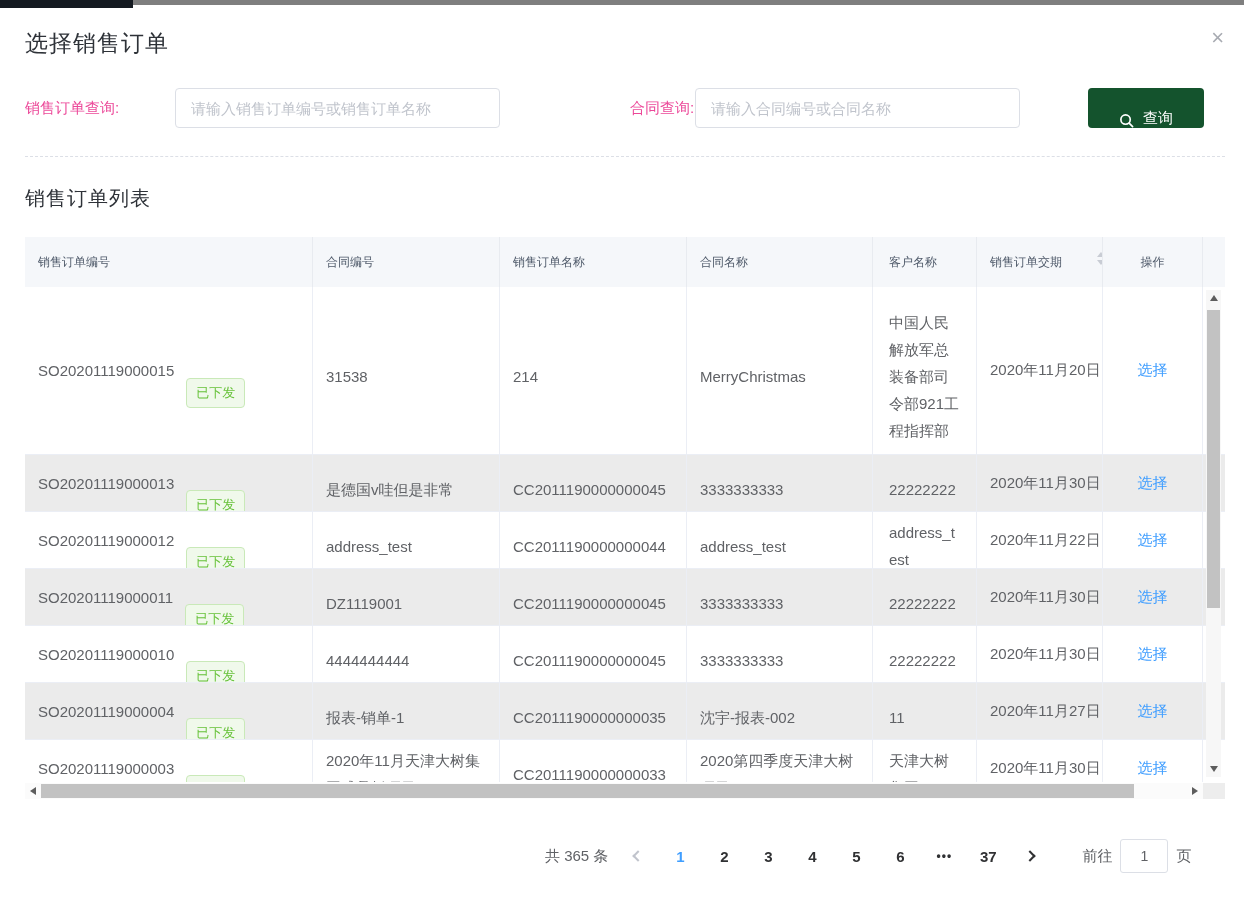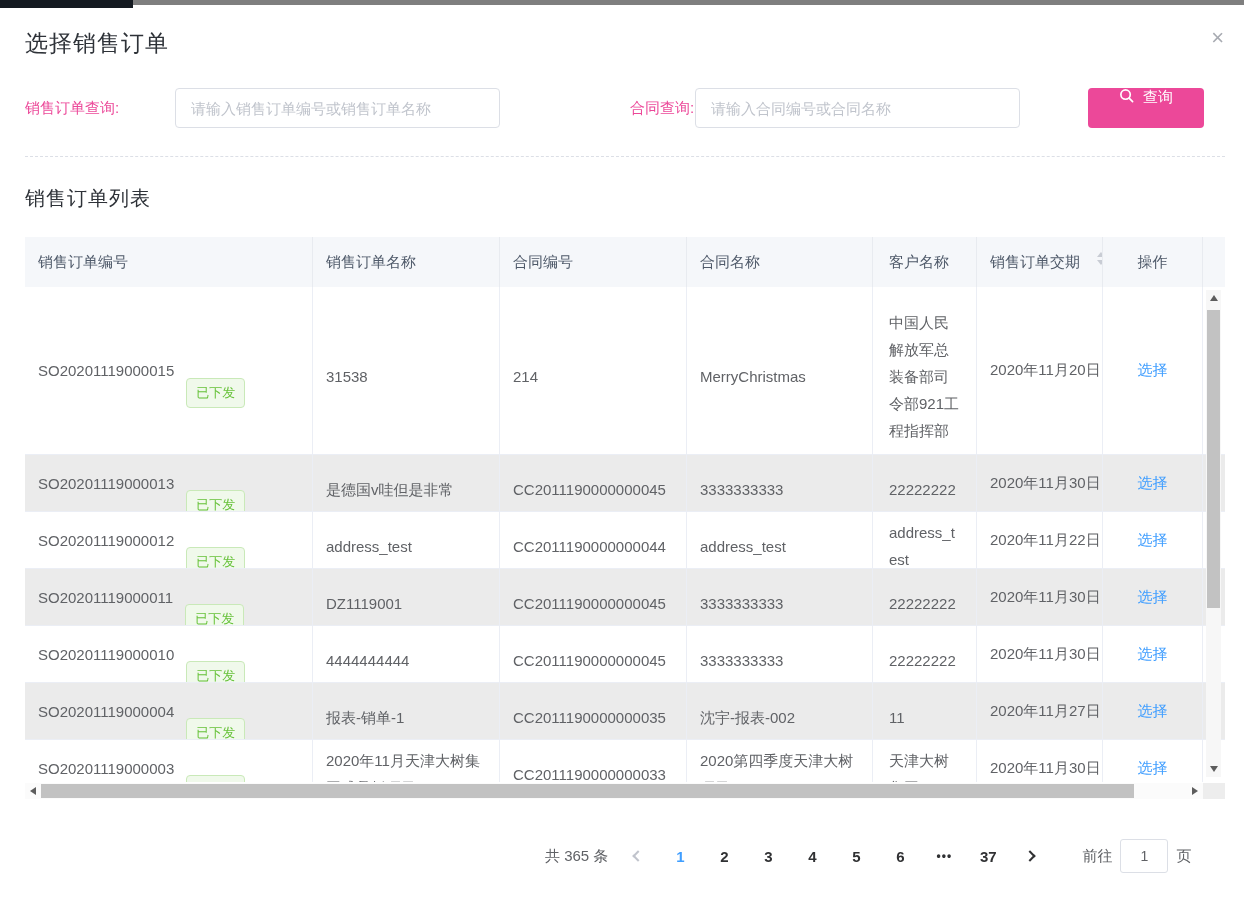--- a/index.html
+++ b/index.html
@@ -16,32 +16,32 @@
 
   .search-label { position:absolute; top:99px; font-size:15px; color:#ec4899; }
   .lbl-order { left:25px; }
   .lbl-contract { left:630px; }
   .search-input { position:absolute; top:88px; width:325px; height:40px; border:1px solid #dcdfe6;
     border-radius:4px; padding:0 15px; font-size:15px; color:#606266; outline:none;
     font-family:"Liberation Sans","DejaVu Sans",sans-serif; }
   .search-input::placeholder { color:#c0c4cc; }
   .in-order { left:175px; }
   .in-contract { left:695px; }
-  .search-btn { position:absolute; left:1088px; top:88px; width:116px; height:40px; background:#ec4899;
-    border:none; border-radius:4px; color:#fff; font-size:15px; display:flex; align-items:flex-start;
+  .search-btn { position:absolute; left:1088px; top:88px; width:116px; height:40px; background:#14532d;
+    border:none; border-radius:4px; color:#fff; font-size:15px; display:flex; align-items:flex-end;
     justify-content:center; gap:9px; cursor:pointer; font-family:"Liberation Sans","DejaVu Sans",sans-serif; }
 
   .dashed-sep { position:absolute; left:25px; top:156px; width:1200px; border-top:1px dashed #dcdfe6; }
 
   .list-title { position:absolute; left:25px; top:185px; font-size:20px; color:#2e3238; letter-spacing:1px; }
 
   
   .table { position:absolute; left:25px; top:237px; width:1200px; height:545px; overflow:hidden; }
   .thead { display:flex; height:50px; background:#f5f7fa; }
-  .th { display:flex; align-items:center; padding:0 13px; font-size:15px; color:#4e5969;
+  .th { display:flex; align-items:center; padding:0 13px; font-size:12px; color:#4e5969;
     border-right:1px solid #e8ebf0; position:relative; overflow:hidden; }
   .tbody { height:495px; overflow:hidden; }
   .tr { display:flex; background:#fff; border-bottom:1px solid #ebeef5; }
   .tr.stripe { background:#ebebeb; }
   .td { display:flex; align-items:center; padding:0 13px; font-size:15px; color:#606266;
     border-right:1px solid #ebeef5; overflow:hidden; }
   .c0 { width:288px; } .c1 { width:187px; } .c2 { width:187px; } .c3 { width:186px; }
   .c4 { width:104px; padding:0 16px; } .c5 { width:126px; white-space:nowrap; }
   .c6 { width:100px; justify-content:center; padding:0; }
   .tbody .tr:nth-child(1) { height:168px; }
@@ -111,22 +111,22 @@
     <span>查询</span>
   </button>
 
   <div class="dashed-sep"></div>
 
   <div class="list-title">销售订单列表</div>
 
   <div class="table">
     <div class="thead">
       <div class="th c0">销售订单编号</div>
+      <div class="th c2">合同编号</div>
       <div class="th c1">销售订单名称</div>
-      <div class="th c2">合同编号</div>
       <div class="th c3">合同名称</div>
       <div class="th c4">客户名称</div>
       <div class="th c5">
         <span>销售订单交期</span>
         <span class="sort-carets">
           <span class="tri s-up"></span>
           <span class="tri s-dn"></span>
         </span>
       </div>
       <div class="th c6" style="justify-content:center;">操作</div>

